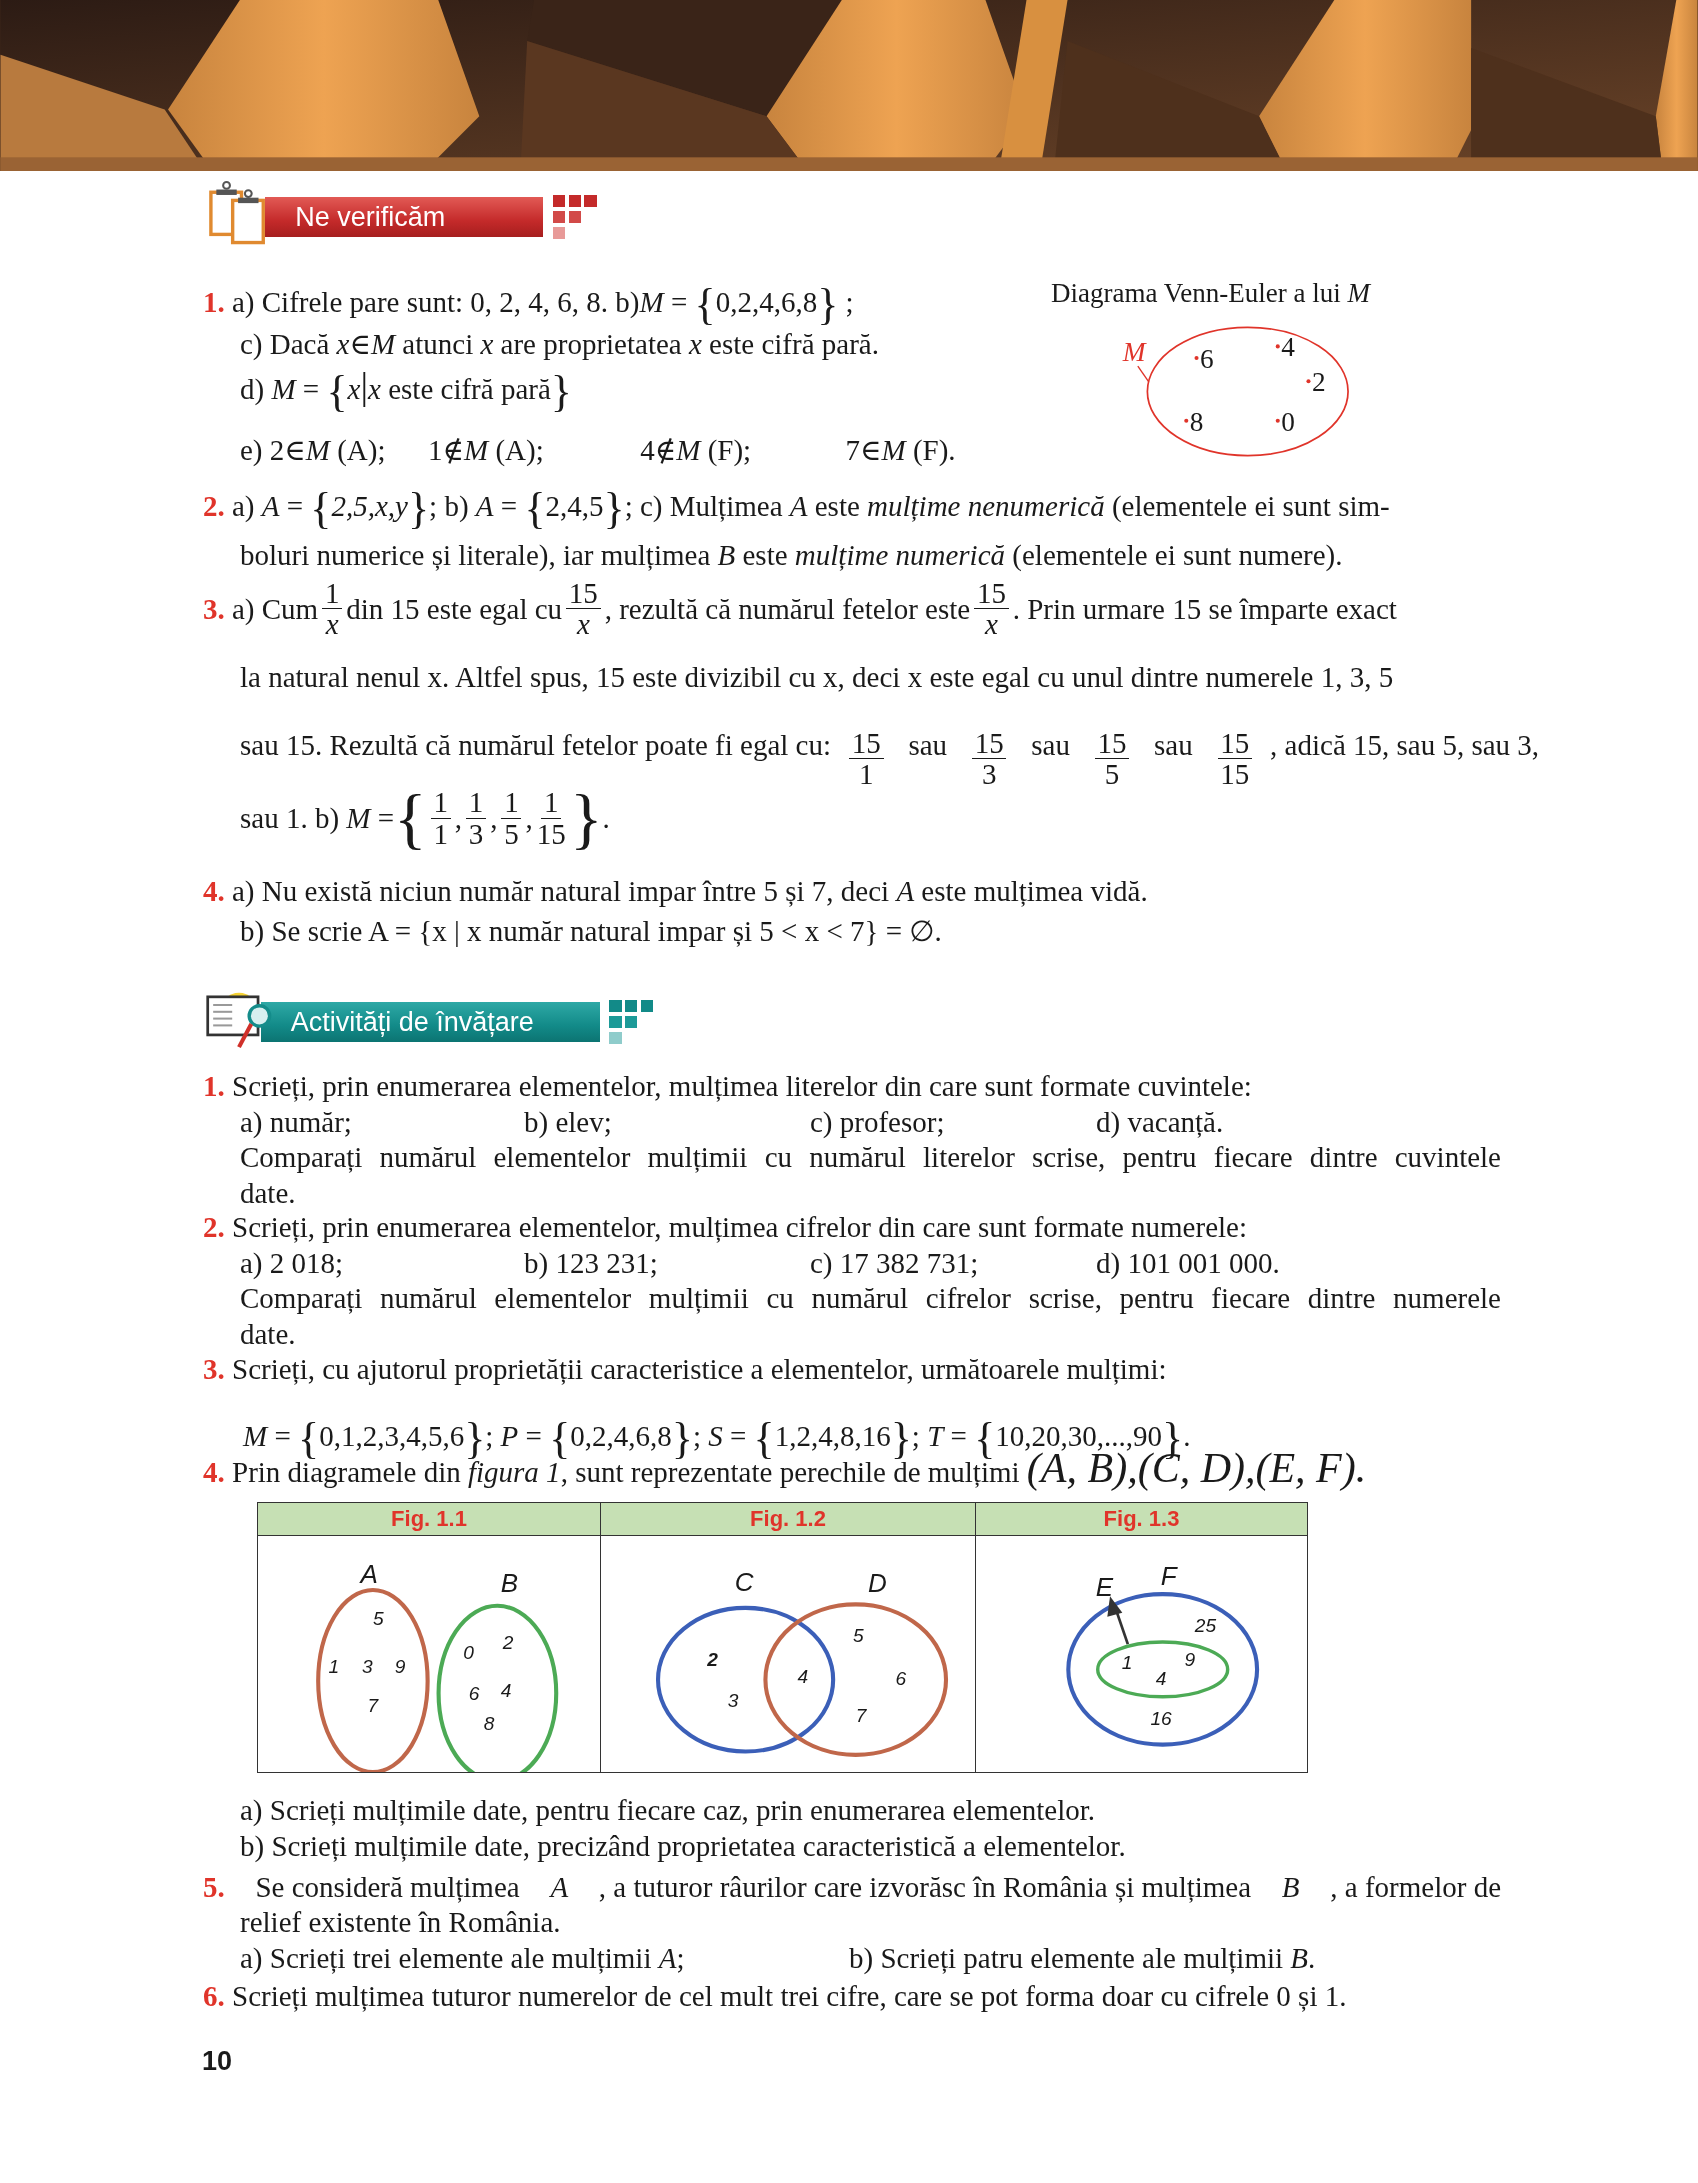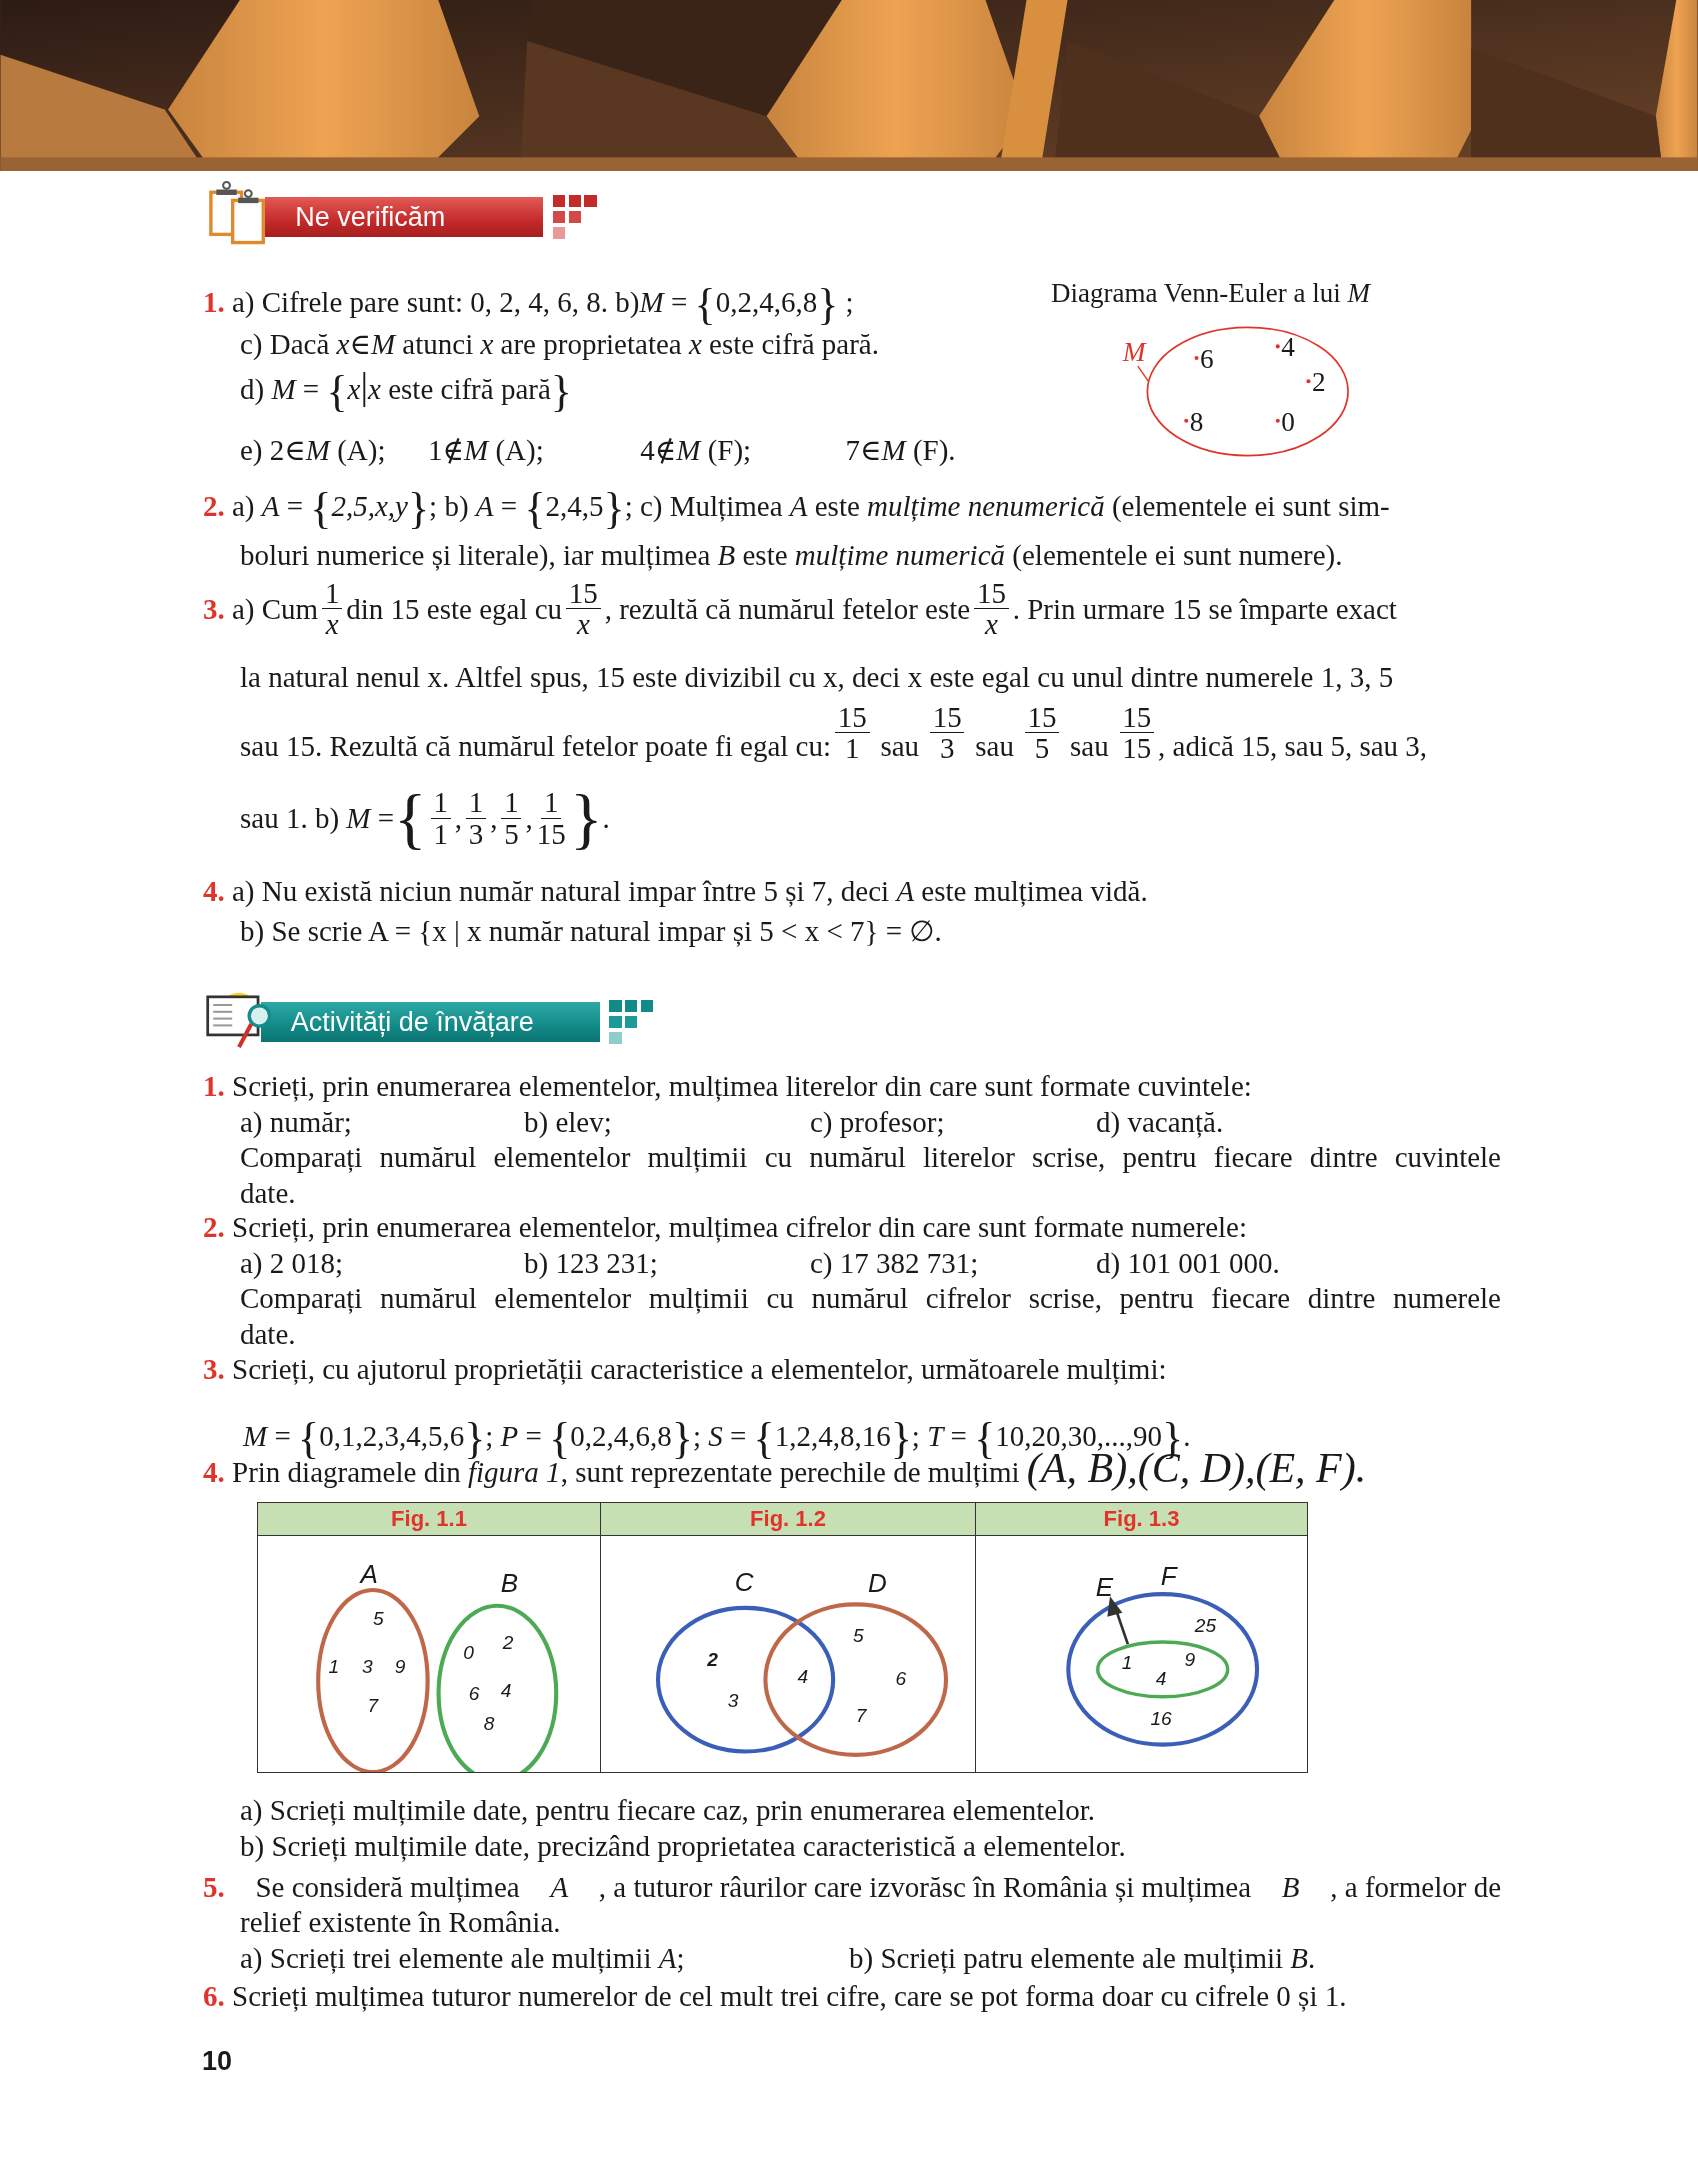--- a/index.html
+++ b/index.html
@@ -172,21 +172,21 @@
       <i>x</i>
     </span>
   <span>, rezultă că numărul fetelor este</span>
   <span class="frac">
       <span class="n">15</span>
       <i>x</i>
     </span>
   <span>. Prin urmare 15 se împarte exact</span>
 </div>
 <div class="abs txt" style="left:240px; top:660px;">la natural nenul x. Altfel spus, 15 este divizibil cu x, deci x este egal cu unul dintre numerele 1, 3, 5</div>
-<div class="abs txt" style="left:240px; top:702px; display:flex; align-items:flex-end;">
+<div class="abs txt" style="left:240px; top:728px; display:flex; align-items:flex-start;gap:14px;">
   <span>sau 15. Rezultă că numărul fetelor poate fi egal cu:</span>
   <span class="frac">
       <span class="n">15</span>
       <span>1</span>
     </span>
   <span style="margin:0 6.8px">sau</span>
   <span class="frac">
       <span class="n">15</span>
       <span>3</span>
     </span>

